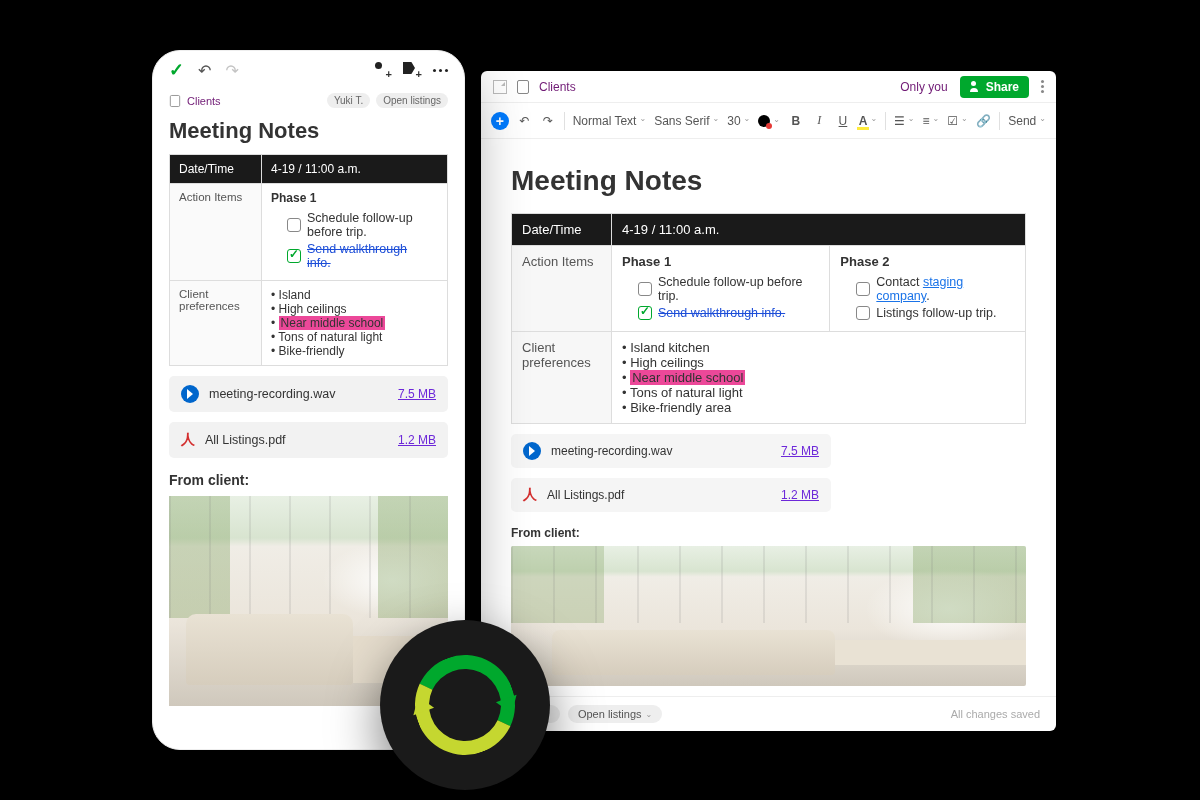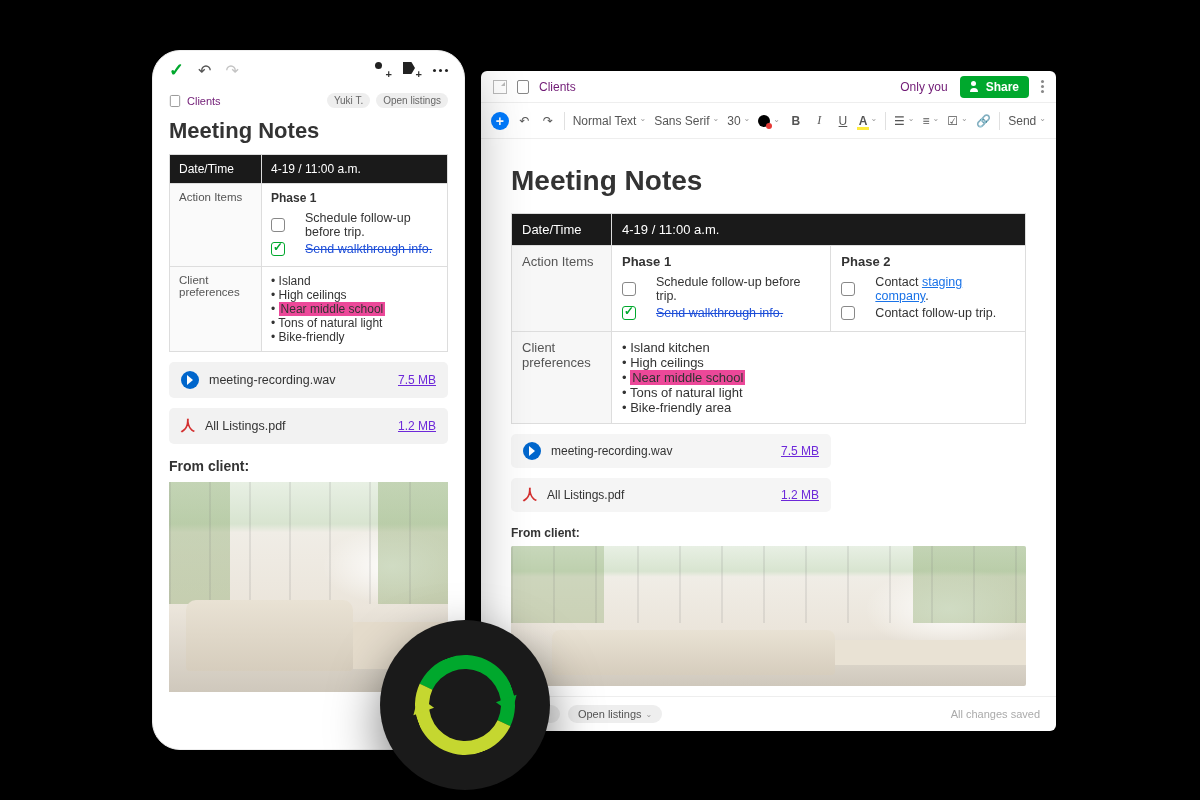--- a/index.html
+++ b/index.html
@@ -62,21 +62,21 @@
   .highlight-A::after { content:""; position:absolute; left:-2px; right:-2px; bottom:-2px; height:3px; background:#ffeb3b; }
 
   .d-content { flex:1; overflow:auto; padding: 16px 30px 0; }
   .title { font-size: 28px; font-weight: 700; margin: 10px 0 16px; }
 
   .tbl { width:100%; border-collapse:collapse; font-size:13px; border:1px solid #ddd; }
   .tbl th, .tbl td { border:1px solid #ddd; padding:8px 10px; vertical-align:top; text-align:left; }
   .tbl thead th { background:#1a1a1a; color:#fff; font-weight:500; }
   .tbl tbody th { background:#f7f7f7; font-weight:500; color:#555; width:100px; }
   .phase-h { font-weight:600; margin-bottom:6px; }
-  .check-row { display:flex; align-items:center; gap:20px; margin:3px 0; font-size:12.5px; }
+  .check-row { display:flex; align-items:center; gap:6px; margin:3px 16px; font-size:12.5px; }
   .chk { width:14px; height:14px; border:1.5px solid #888; border-radius:3px; flex-shrink:0; position:relative; cursor:pointer; }
   .chk.done { border-color:#00a82d; }
   .chk.done::after { content:"✓"; position:absolute; left:1px; top:-3px; color:#00a82d; font-size:12px; font-weight:bold; }
   .struck { text-decoration: line-through; color:#1d4ed8; }
   .link { color:#1a73e8; text-decoration:underline; cursor:pointer; }
   .bullets { list-style:none; }
   .bullets li::before { content:"• "; }
   .hl { background:#ec4899; padding:0 2px; }
 
   .attachment {
@@ -273,21 +273,21 @@
               </div>
           </td>
           <td>
             <div class="phase-h">Phase 2</div>
             <div class="check-row">
                 <span class="chk"></span>
                 <span><span>Contact </span><span class="link">staging company</span><span>.</span></span>
               </div>
             <div class="check-row">
                 <span class="chk"></span>
-                <span>Contact follow-up trip.</span>
+                <span>Listings follow-up trip.</span>
               </div>
           </td>
         </tr>
         <tr>
           <th>Client preferences</th>
           <td colspan="2">
             <ul class="bullets">
               <li>Island kitchen</li>
               <li>High ceilings</li>
               <li><span class="hl">Near middle school</span></li>

